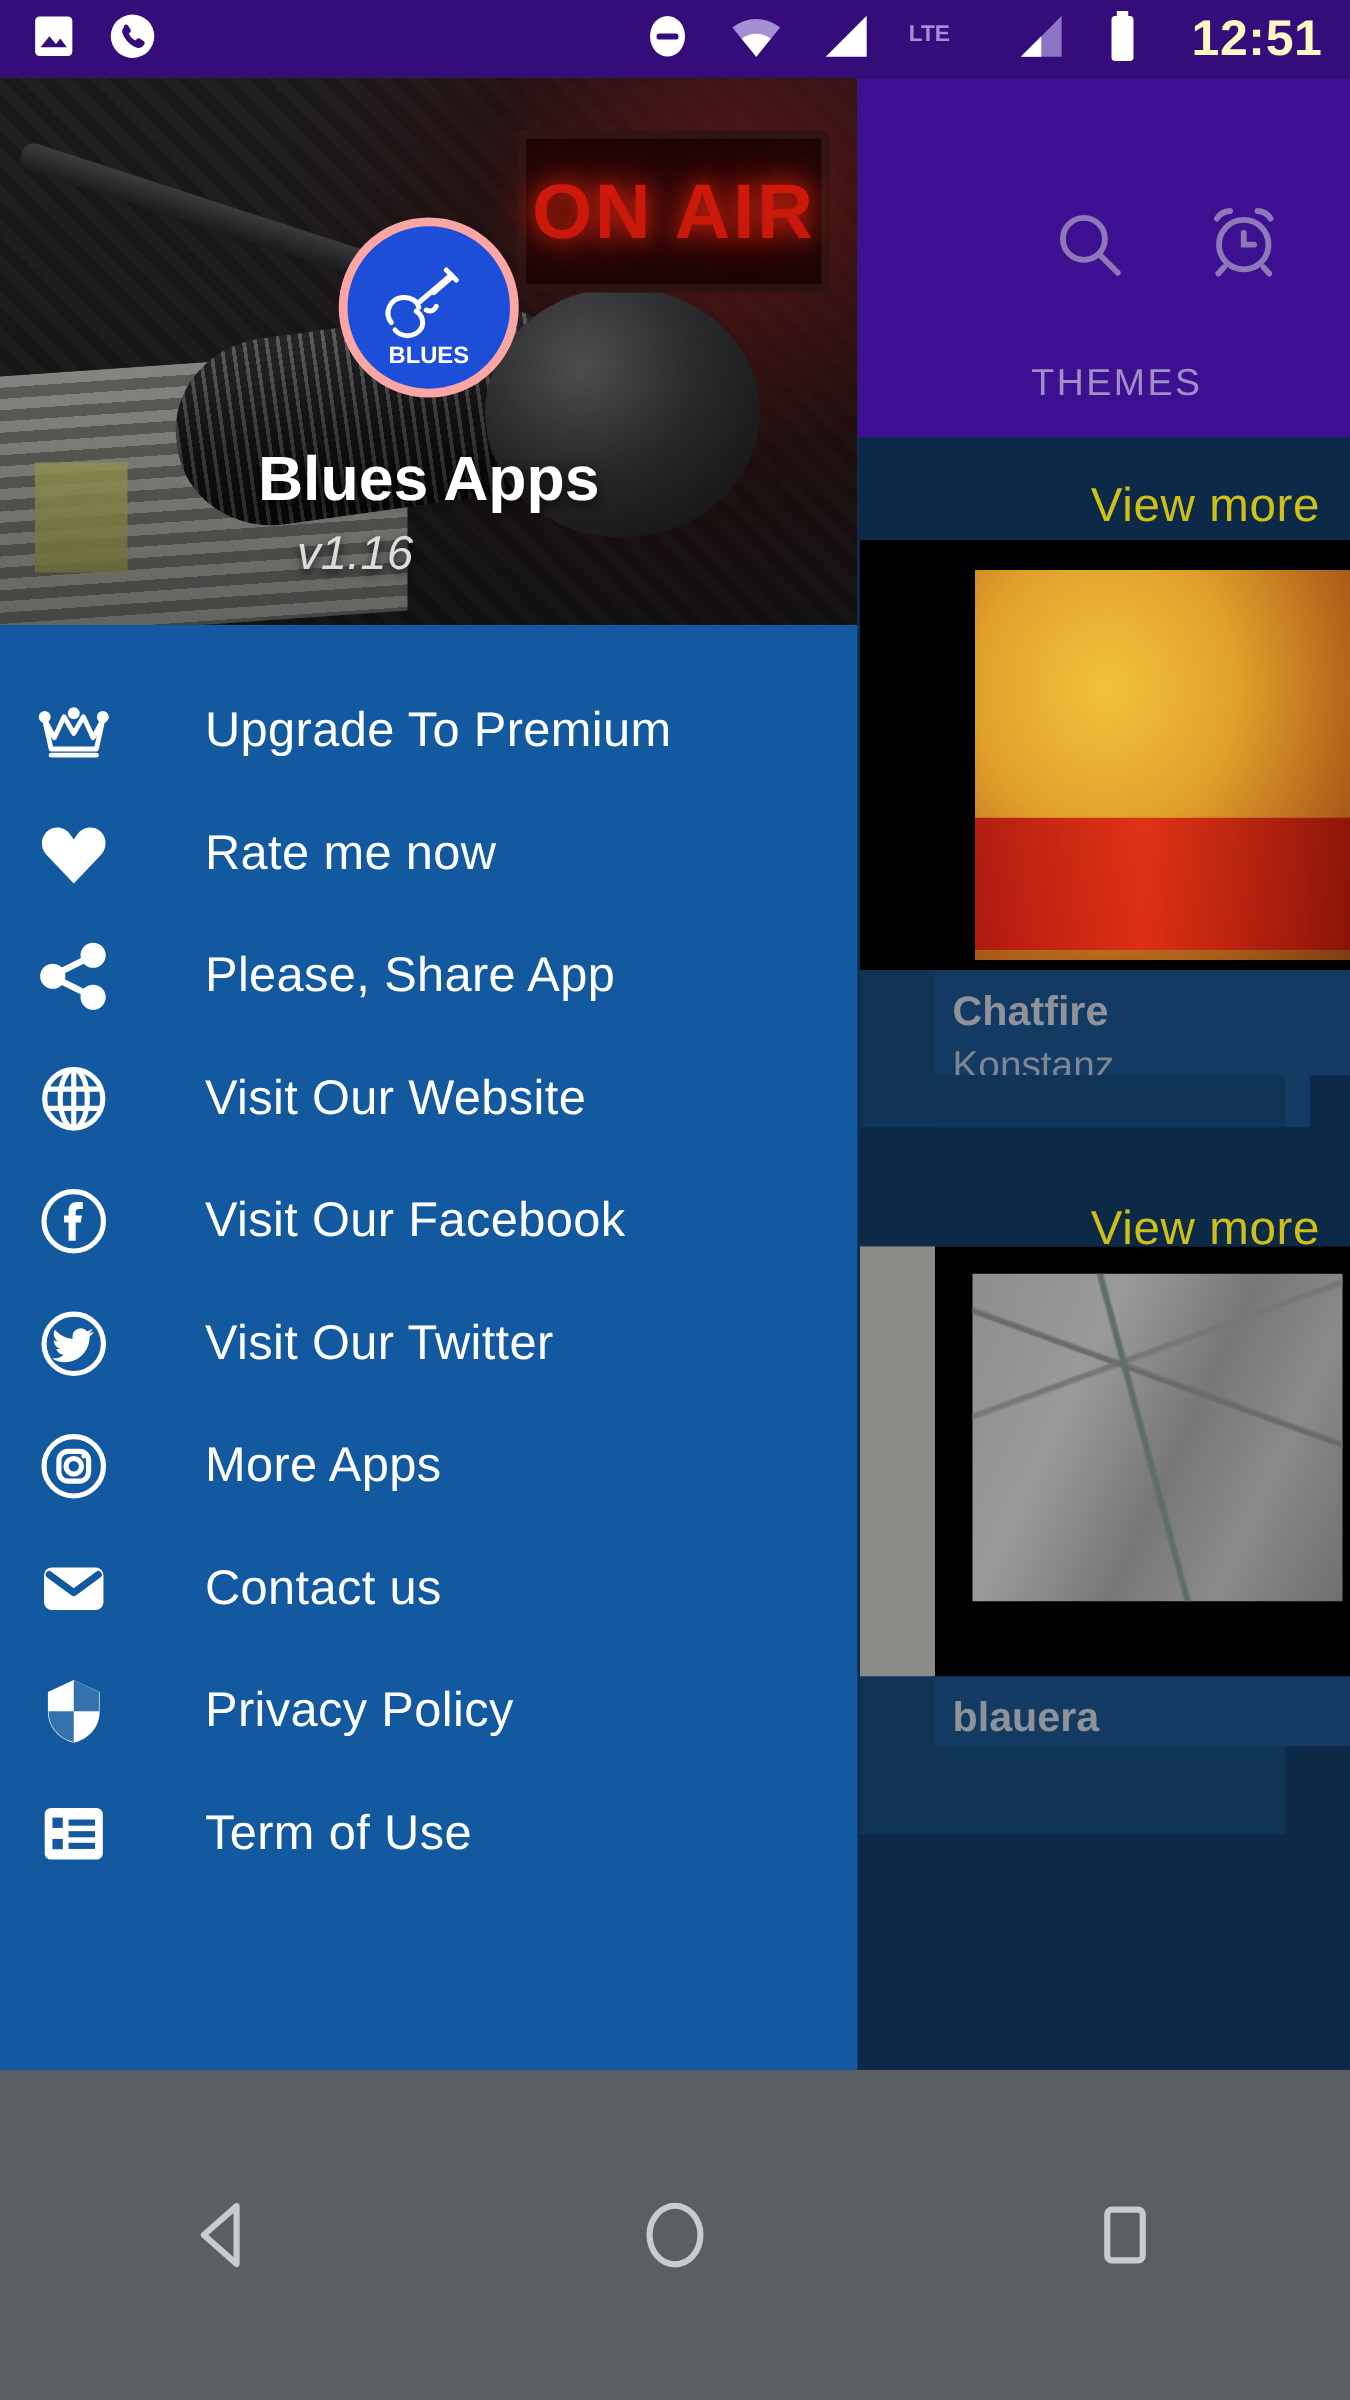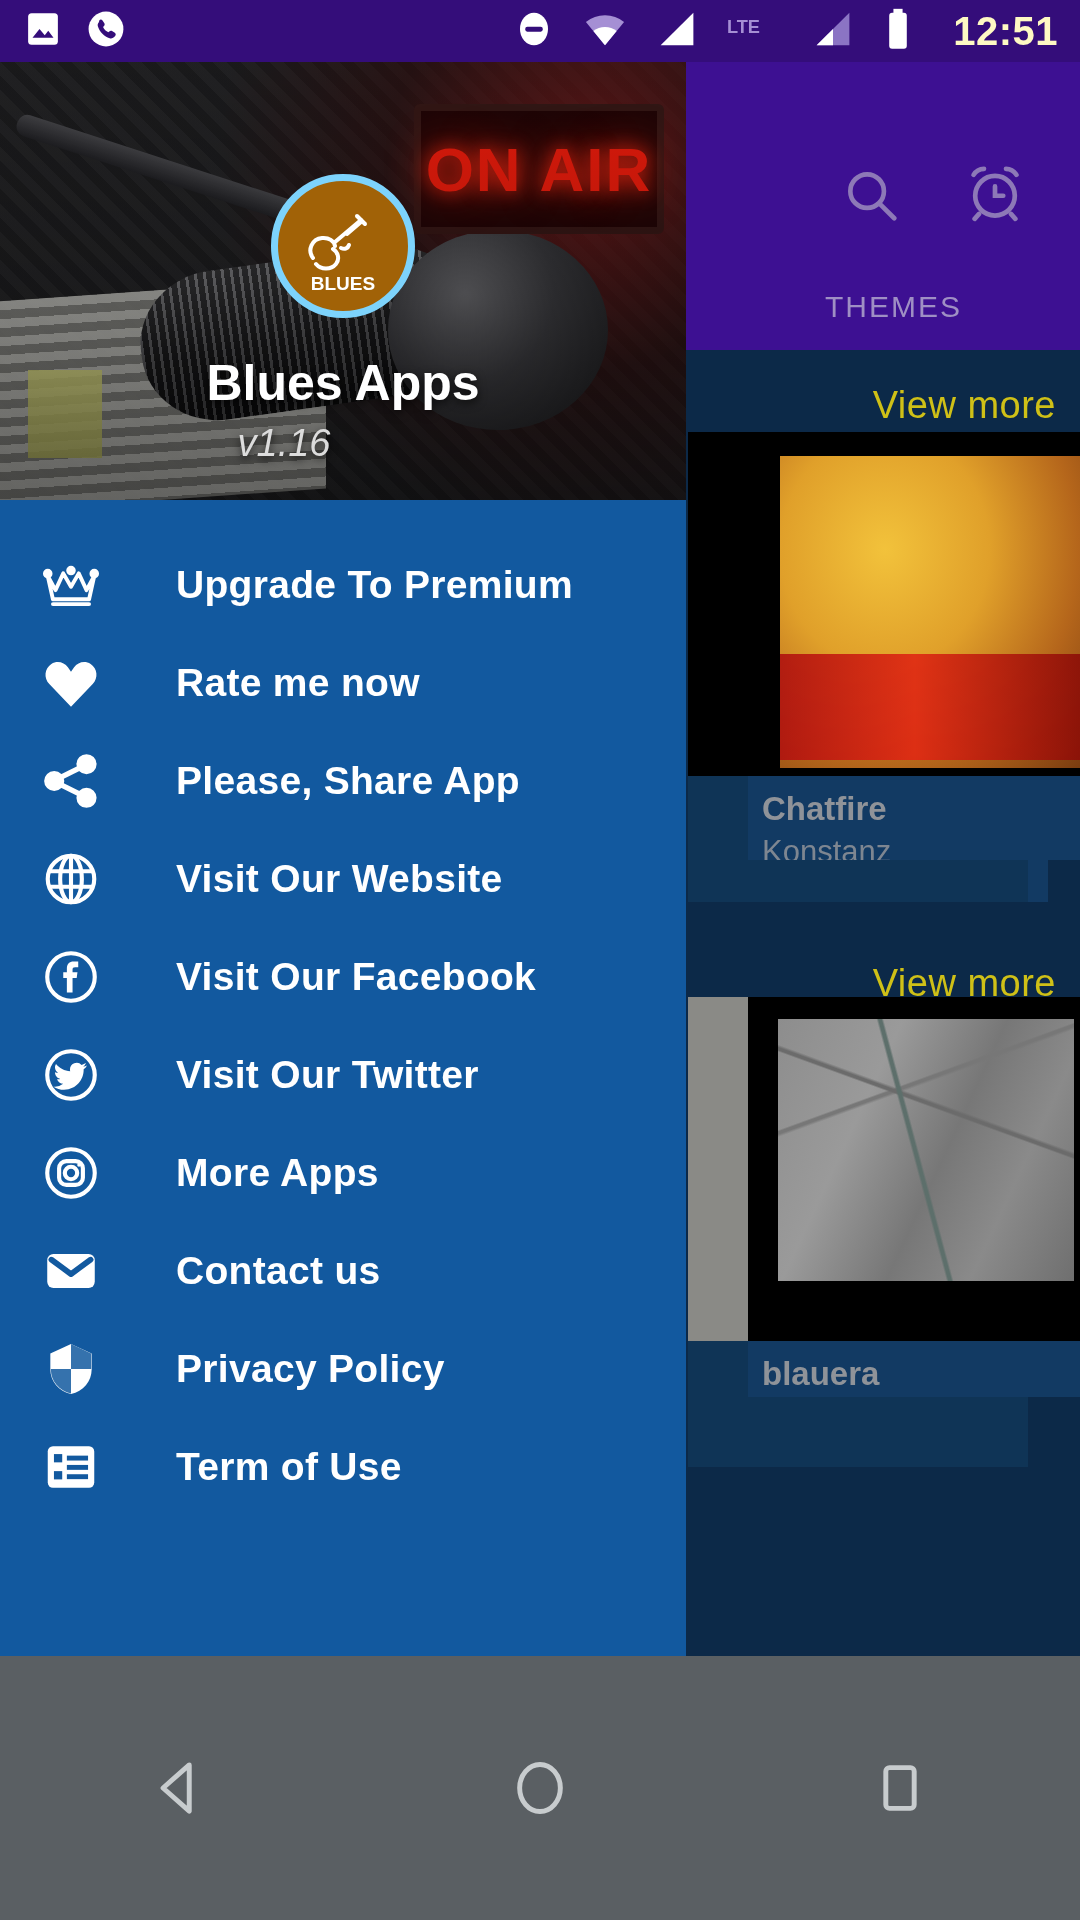--- a/index.html
+++ b/index.html
@@ -126,38 +126,38 @@
     font-family:"Liberation Sans", sans-serif;
   }
   #photo-fade{
     position:absolute; inset:0;
     background:linear-gradient(180deg, rgba(0,0,0,.15) 0%, rgba(0,0,0,.28) 55%, rgba(0,0,0,.45) 100%);
   }
 
   #app-logo{
     position:absolute; left:50%; top:112px; transform:translateX(-50%);
     width:144px; height:144px; border-radius:50%;
-    background:#a16207; border:7px solid #7dd3fc;
+    background:#1d4ed8; border:7px solid #fca5a5;
     display:flex; align-items:center; justify-content:center;
   }
   #app-title{
     position:absolute; left:0; top:292px; width:686px; text-align:center;
     color:#fff; font-size:50px; font-weight:700;
     text-shadow:0 3px 10px rgba(0,0,0,.8);
   }
   #app-version{
     position:absolute; left:0; top:360px; width:568px; text-align:center;
     color:#dcdcdc; font-size:38px; font-style:italic;
     text-shadow:0 3px 8px rgba(0,0,0,.8);
   }
 
   #drawer-menu { position:relative; width:686px; }
   .menu-item{
     position:relative; display:flex; align-items:center;
-    height:98px; padding-left:40px;font-weight:bold;
+    height:98px; padding-left:28px;
   }
   .menu-icon{
     width:92px; min-width:92px; display:flex; align-items:center; justify-content:flex-start;
   }
   .menu-label{
     color:#fff; font-size:39px; letter-spacing:.3px; padding-left:44px;
   }
 
   
   #navbar{

